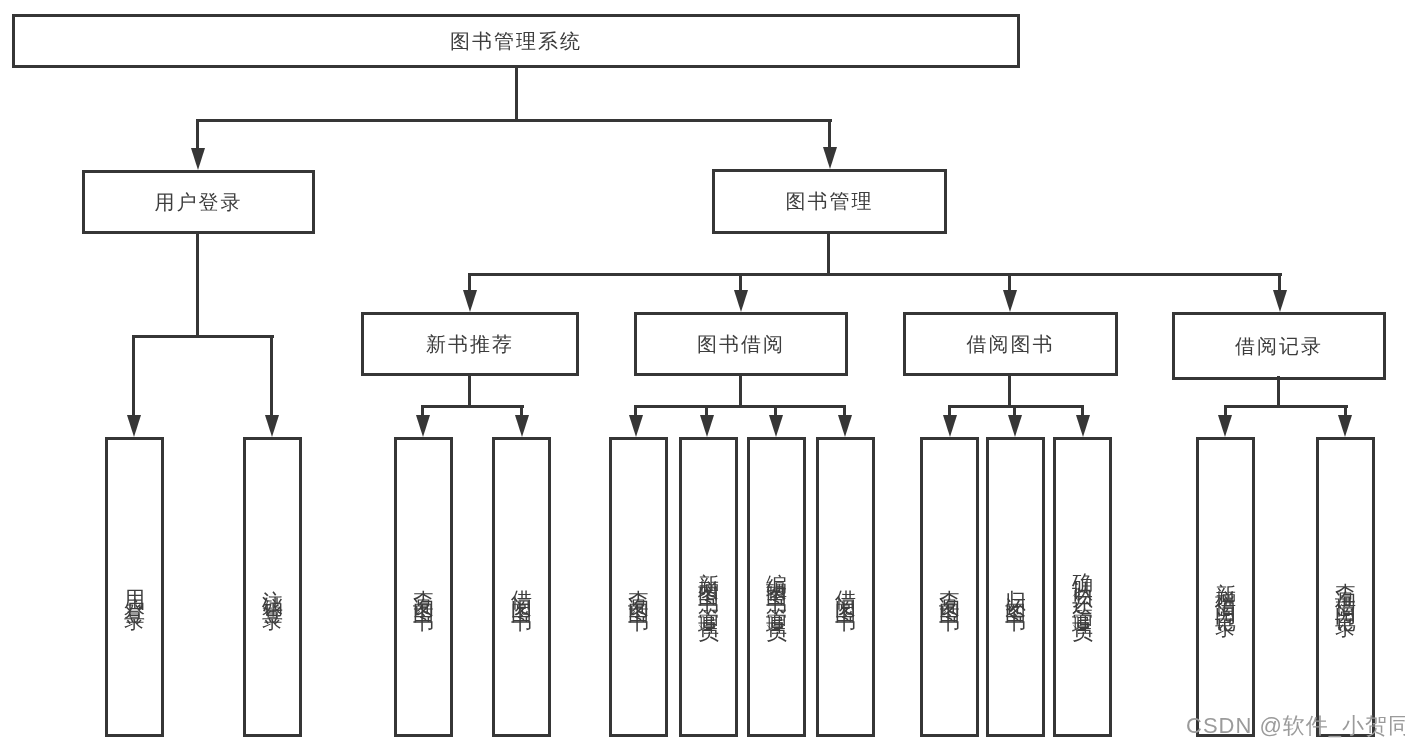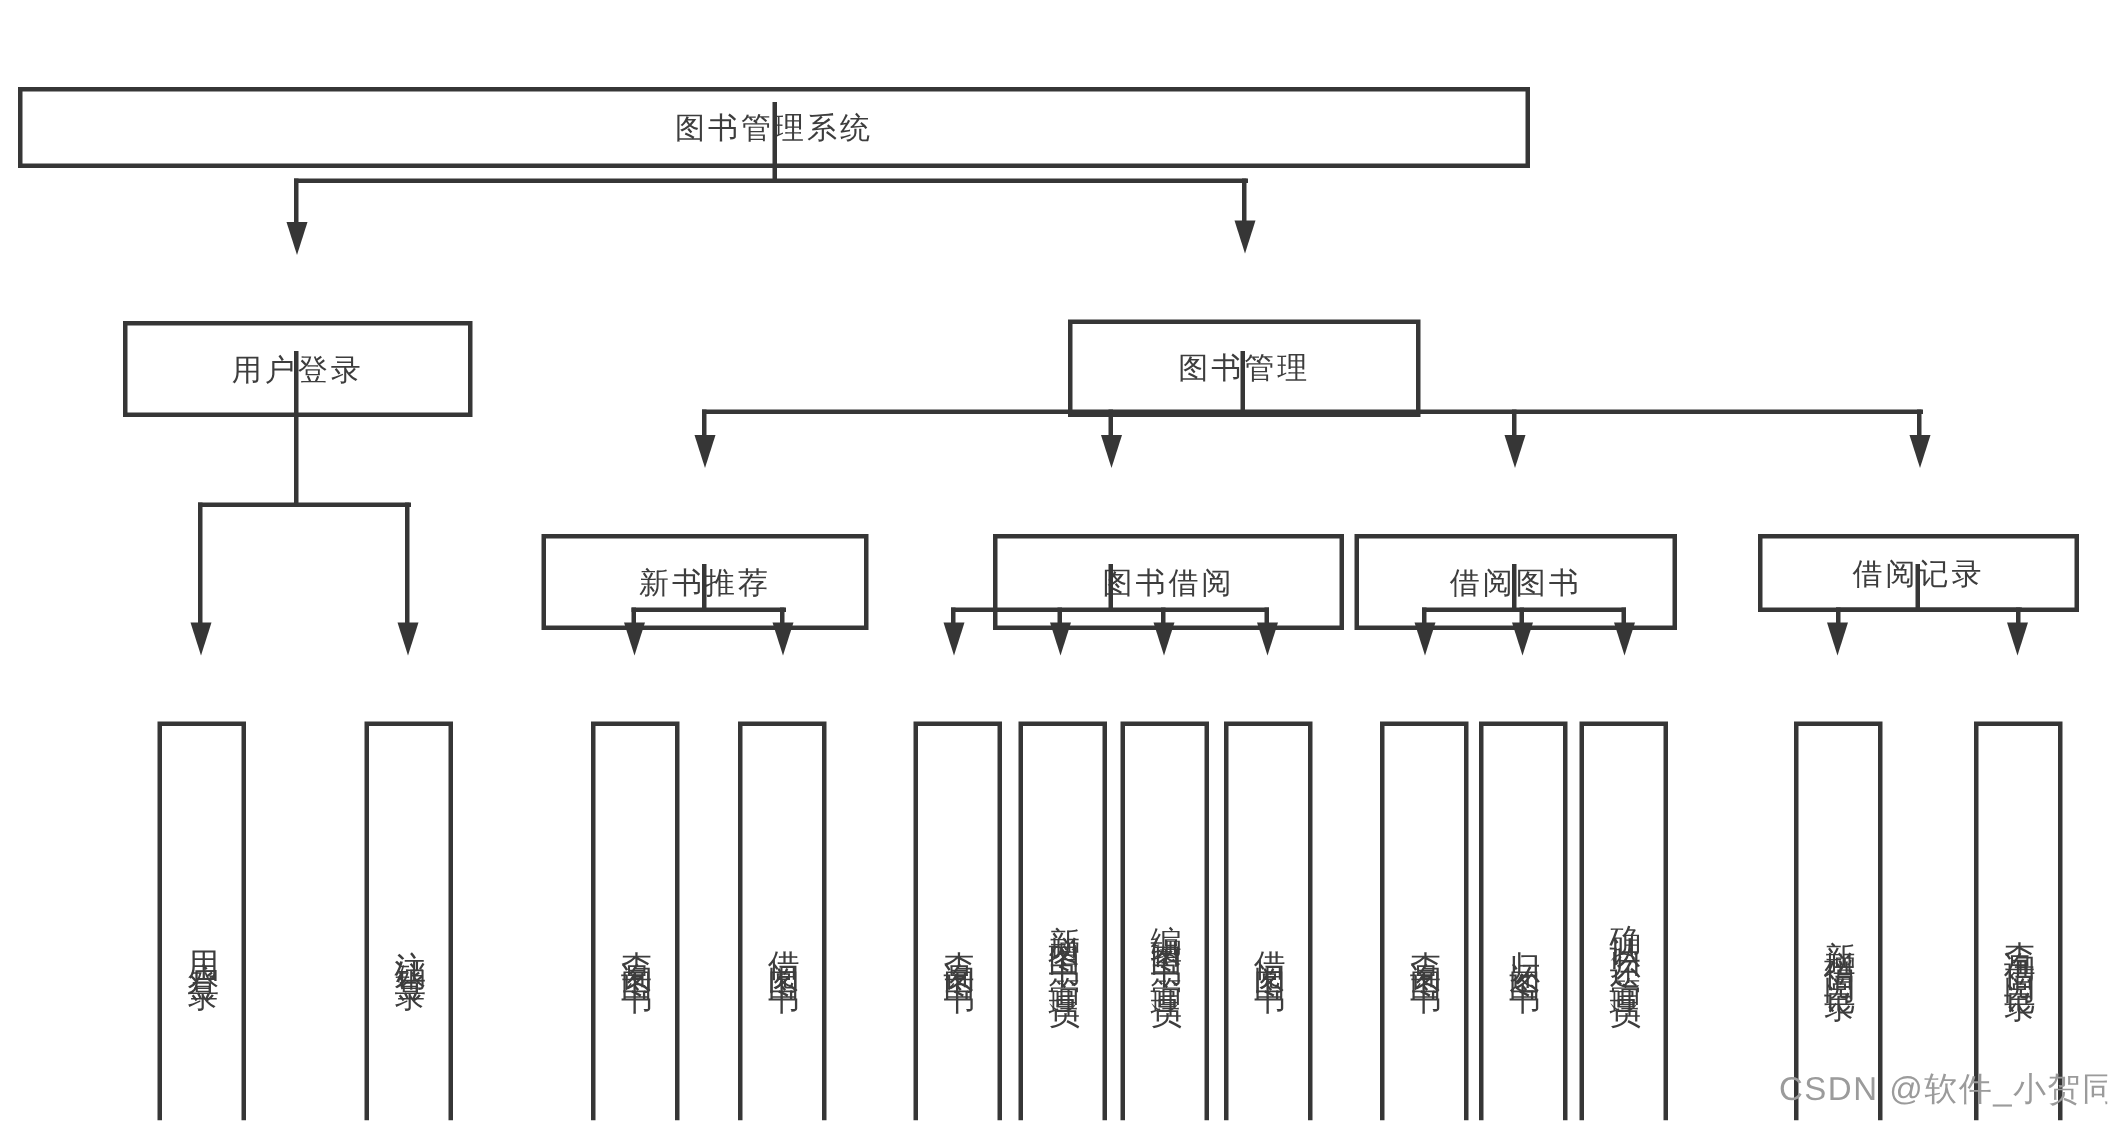--- a/index.html
+++ b/index.html
@@ -12,21 +12,20 @@
   }
   .box{
     position:absolute;
     box-sizing:border-box;
     border:3px solid #363636;
     background:#ffffff;
     display:flex;
     align-items:center;
     justify-content:center;
     color:#3d3d3d;
-    margin-top:44px;
   }
   .box.h{font-size:20px;letter-spacing:2px;}
   .vlabel{
     writing-mode:vertical-rl;
     text-orientation:mixed;
     font-size:21px;
     letter-spacing:7px;
     line-height:1.05;
     color:#3d3d3d;
     white-space:nowrap;
@@ -60,27 +59,27 @@
   <div class="box h" style="left:82px;top:170px;width:233px;height:64px">
     <span>用户登录</span>
   </div>
   <div class="box h" style="left:712px;top:169px;width:235px;height:65px">
     <span>图书管理</span>
   </div>
 
   <div class="box h" style="left:361px;top:312px;width:218px;height:64px">
     <span>新书推荐</span>
   </div>
-  <div class="box h" style="left:662px;top:312px;width:234px;height:64px">
+  <div class="box h" style="left:634px;top:312px;width:214px;height:64px">
     <span>图书借阅</span>
   </div>
   <div class="box h" style="left:903px;top:312px;width:215px;height:64px">
     <span>借阅图书</span>
   </div>
-  <div class="box h" style="left:1172px;top:312px;width:214px;height:52px">
+  <div class="box h" style="left:1172px;top:312px;width:214px;height:68px">
     <span>借阅记录</span>
   </div>
 
   <div class="box" style="left:105px;top:437px;width:59px;height:300px">
     <span class="vlabel">用户登录</span>
   </div>
   <div class="box" style="left:243px;top:437px;width:59px;height:300px">
     <span class="vlabel">注销登录</span>
   </div>
 

